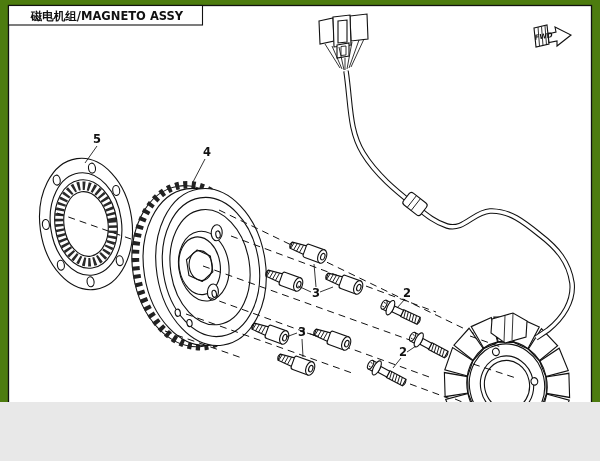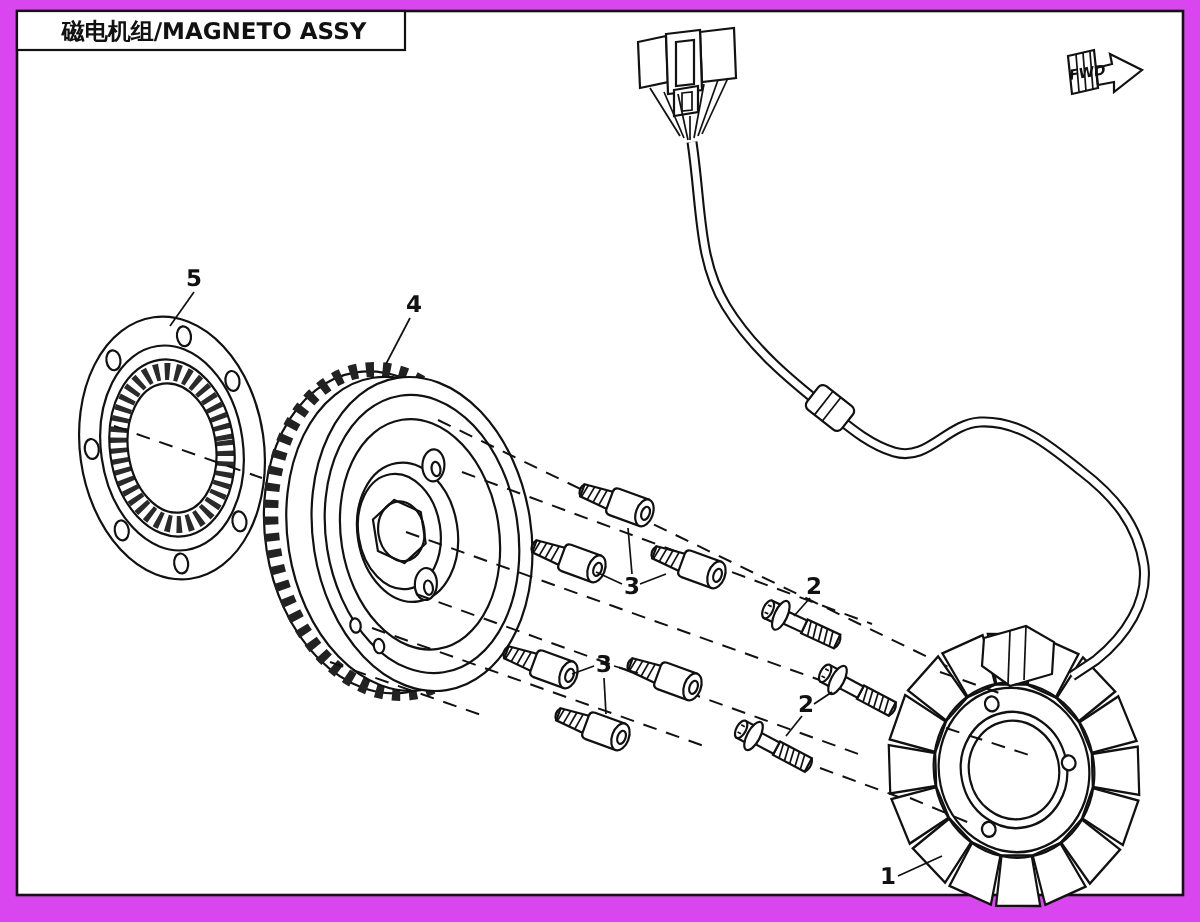--- a/index.html
+++ b/index.html
@@ -1,16 +1,16 @@
 <!DOCTYPE html>
 <html><head>
 <meta charset="utf-8">
 <style>
   html,body{margin:0;padding:0;background:#e8e8e8;}
-  .page{position:relative;width:600px;height:461px;background:#d946ef;overflow:hidden;
+  .page{position:relative;width:600px;height:402px;background:#4d7c0f;overflow:hidden;
         font-family:"Liberation Sans","DejaVu Sans",sans-serif;}
   svg{position:absolute;left:0;top:0;}
   .ln{stroke:#111;fill:none;stroke-width:1.1;}
   .fw{fill:#fff;stroke:#111;stroke-width:1.1;}
   .dash{stroke:#111;fill:none;stroke-width:1;stroke-dasharray:7 5;}
   .thin{stroke:#111;fill:none;stroke-width:0.85;}
   .callout{font-family:"DejaVu Sans","Liberation Sans",sans-serif;font-size:11.5px;font-weight:bold;fill:#111;}
   .title-text{font-family:"DejaVu Sans","Liberation Sans",sans-serif;font-size:11.5px;font-weight:bold;fill:#111;}
   .fwd-text{font-family:"DejaVu Sans","Liberation Sans",sans-serif;font-size:7px;font-style:italic;font-weight:bold;fill:#111;}
 </style>

